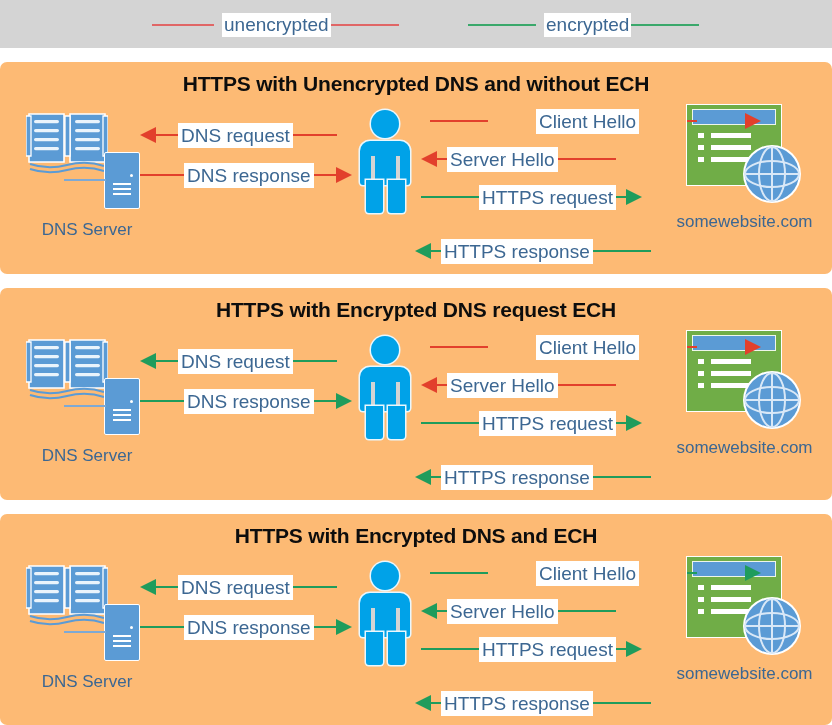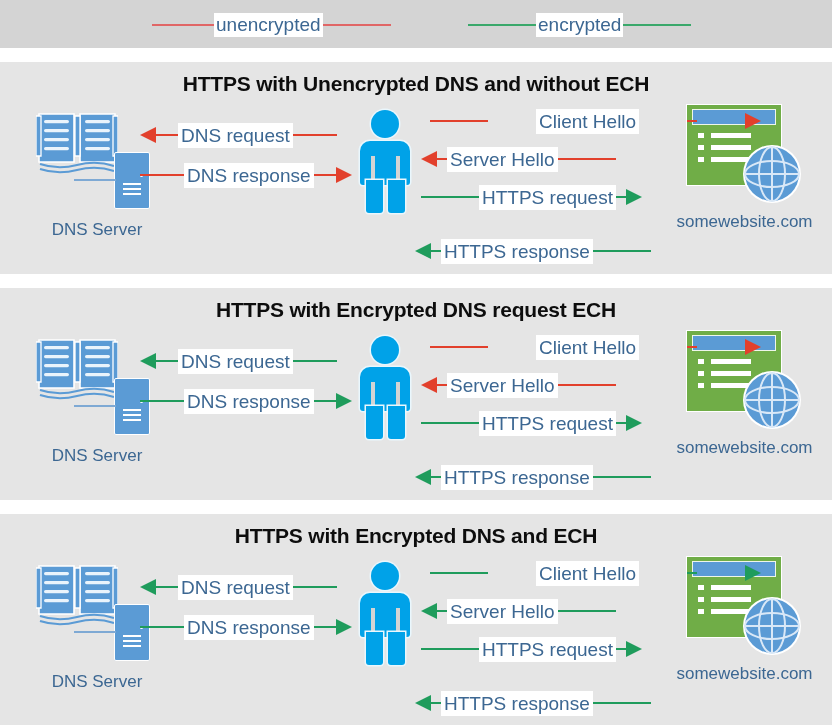--- a/index.html
+++ b/index.html
@@ -40,51 +40,53 @@
     border-top: 2px solid currentColor;
     width: 62px;
   }
   .legend-item .chip {
     background: #ffffff;
     color: #3c6792;
     font-size: 19px;
     line-height: 22px;
     padding: 1px 2px;
     white-space: nowrap;
+    margin-left: 8px;
   }
   #legend-unencrypted { left: 152px; color: #e06666; }
   #legend-encrypted   { left: 468px; color: #3aa86b; }
   #legend-unencrypted .rule.right { width: 68px; }
   #legend-encrypted .rule.left  { width: 68px; }
   #legend-encrypted .rule.right { width: 68px; }
 
   
   .panel {
     position: absolute;
     left: 0;
     width: 832px;
-    background: #e5e5e5;
+    background: #fdba74;
+    border-radius: 7px;
   }
   #panel-0 { top: 62px;  height: 212px; }
   #panel-1 { top: 288px; height: 212px; }
   #panel-2 { top: 514px; height: 211px; }
 
   .panel-title {
     position: absolute;
     left: 0; top: 10px;
     width: 832px;
     text-align: center;
     font-size: 21px;
     font-weight: bold;
     color: #0d0d0d;
     letter-spacing: -0.2px;
   }
 
   
-  .dns-group { position: absolute; left: 22px; top: 48px; width: 150px; height: 140px; }
+  .dns-group { position: absolute; left: 12px; top: 48px; width: 150px; height: 140px; }
   .dns-label {
     position: absolute; left: -10px; top: 110px; width: 170px;
     text-align: center; font-size: 17px; color: #3c6792;
   }
   .book { position: absolute; left: 14px; top: 0px; width: 82px; height: 66px; }
   .server-box {
     position: absolute; left: 92px; top: 42px;
     width: 34px; height: 55px;
     background: #5b9bd5; border: 1.5px solid #ffffff; border-radius: 2px;
   }

